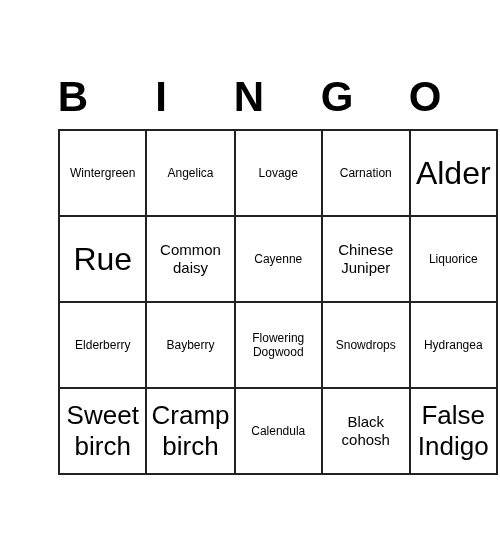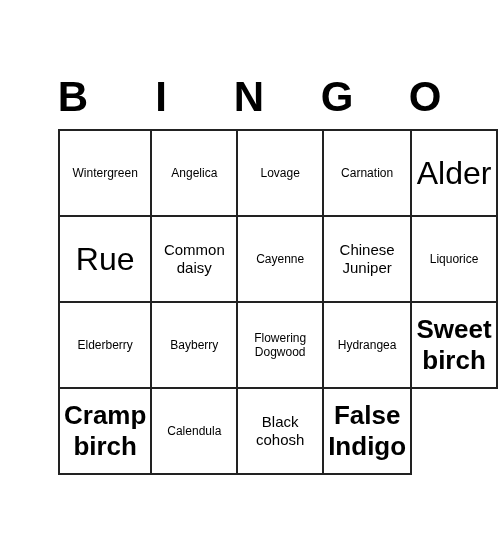--- a/index.html
+++ b/index.html
@@ -43,21 +43,21 @@
       justify-content: center;
       text-align: center;
       padding: 6px 4px;
     }
     .bingo-cell .cell-text {
       line-height: 1.2;
     }
     
     .size-small { font-size: 12px; }
     .size-medium { font-size: 15px; }
-    .size-large { font-size: 26px; font-weight: bold; }
+    .size-large { font-size: 26px; font-weight: normal; }
     .size-xlarge { font-size: 32px; font-weight: normal; }
   </style>
 </head>
 <body>
 
 <div class="bingo-container">
   <div class="bingo-header">
 
   <div class="bingo-header-cell">B</div>
       <div class="bingo-header-cell">I</div>
@@ -100,20 +100,23 @@
       <div class="bingo-cell">
         <span class="cell-text size-small">Elderberry</span>
       </div>
       <div class="bingo-cell">
         <span class="cell-text size-small">Bayberry</span>
       </div>
       <div class="bingo-cell">
         <span class="cell-text size-small">Flowering Dogwood</span>
       </div>
       <div class="bingo-cell">
+        <span class="cell-text size-small">Snowdrops</span>
+      </div>
+      <div class="bingo-cell">
         <span class="cell-text size-small">Hydrangea</span>
       </div>
       <div class="bingo-cell">
         <span class="cell-text size-large">Sweet birch</span>
       </div>
       <div class="bingo-cell">
         <span class="cell-text size-large">Cramp birch</span>
       </div>
       <div class="bingo-cell">
         <span class="cell-text size-small">Calendula</span>

